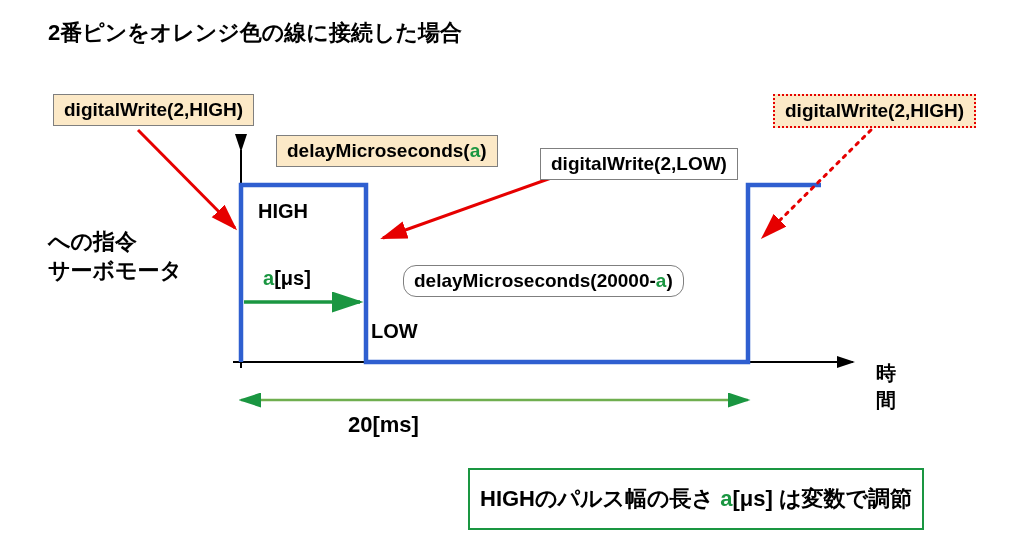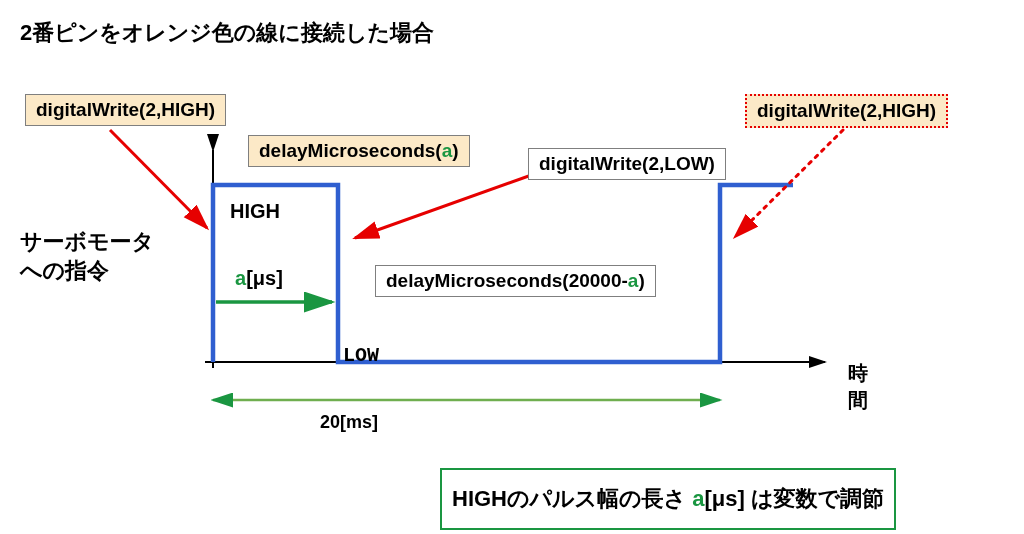--- a/index.html
+++ b/index.html
@@ -8,20 +8,21 @@
     width: 1024px;
     height: 534px;
     font-family: "Helvetica Neue", Arial, "Hiragino Kaku Gothic ProN", "Meiryo", sans-serif;
     background: #fff;
     color: #000;
   }
   .stage {
     position: relative;
     width: 868px;
     height: 534px;
+    margin-left: 28px;
   }
   .abs { position: absolute; }
   .title {
     top: 18px;
     left: 20px;
     font-size: 22px;
     font-weight: 700;
   }
   .code-box {
     border: 1px solid #7f7f7f;
@@ -58,21 +59,21 @@
     font-size: 20px;
     font-weight: 700;
   }
   .servo-label {
     font-size: 22px;
     font-weight: 700;
     line-height: 1.3;
   }
   .green { color: #1a9641; }
   .period-label {
-    font-size: 18px;
+    font-size: 22px;
     font-weight: 700;
   }
   svg { position:absolute; top:0; left:0; }
 </style>
 </head>
 <body>
 
 <div class="stage">
 
   <svg width="1024" height="534">
@@ -111,46 +112,46 @@
   <div class="abs title">2番ピンをオレンジ色の線に接続した場合</div>
 
   <div class="abs code-box" style="top:94px; left:25px;">
     <span>digitalWrite(2,HIGH)</span>
   </div>
 
   <div class="abs code-box" style="top:135px; left:248px;">
     <span>delayMicroseconds(</span><span class="green">a</span><span>)</span>
   </div>
 
-  <div class="abs plain-box" style="top:148px; left:528px;">
+  <div class="abs plain-box" style="top:148px; left:512px;">
     <span>digitalWrite(2,LOW)</span>
   </div>
 
   <div class="abs dashed-box" style="top:94px; left:745px;">
     <span>digitalWrite(2,HIGH)</span>
   </div>
 
-  <div class="abs plain-box" style="top:265px; left:375px;">
+  <div class="abs plain-box" style="top:265px; left:375px;border-radius:13px;">
     <span>delayMicroseconds(20000-</span><span class="green">a</span><span>)</span>
   </div>
 
   <div class="abs lbl" style="top:200px; left:230px;text-align:right;">HIGH</div>
 
-  <div class="abs lbl" style="top:344px; left:343px;font-family:Liberation Mono, monospace;">LOW</div>
+  <div class="abs lbl" style="top:320px; left:343px;">LOW</div>
 
   <div class="abs lbl" style="top:267px; left:235px;text-align:center;">
     <span class="green">a</span><span>[μs]</span>
   </div>
 
 
   <div class="abs axis-label" style="top:360px; left:840px;text-align:right;">時間</div>
 
   <div class="abs servo-label" style="top:228px; left:20px;">
+    <div>への指令</div>
     <div>サーボモータ</div>
-    <div>への指令</div>
   </div>
 
   <div class="abs period-label" style="top:412px; left:320px;">20[ms]</div>
 
   <div class="abs summary-box" style="top:468px; left:440px;">
     <span>HIGHのパルス幅の長さ </span><span class="green">a</span><span>[μs]</span><span> は変数で調節</span>
   </div>
 
 </div>
 

